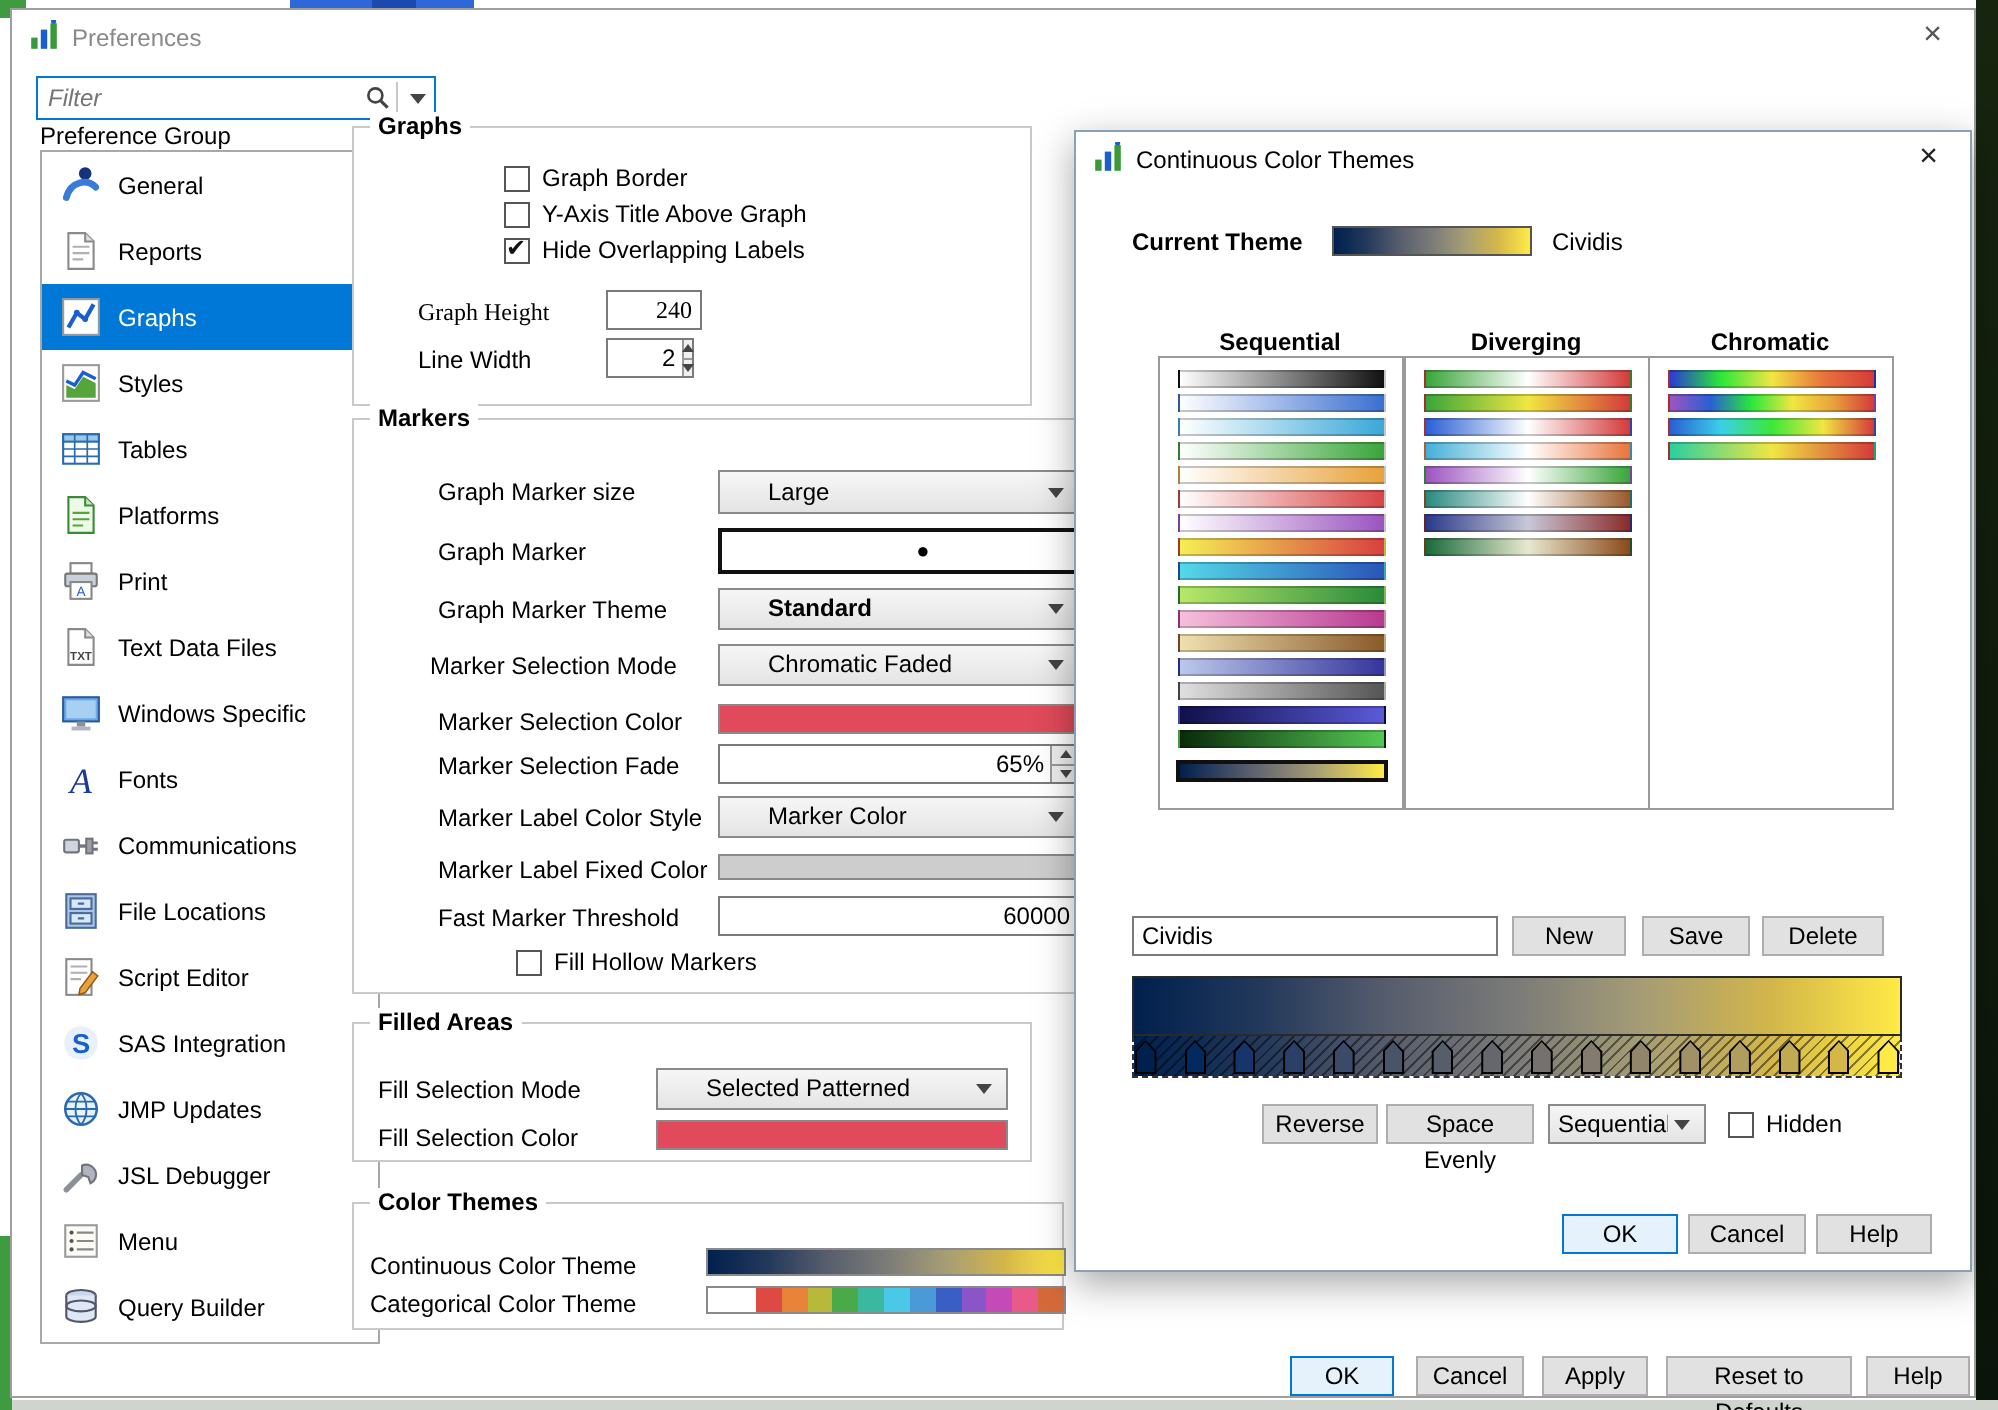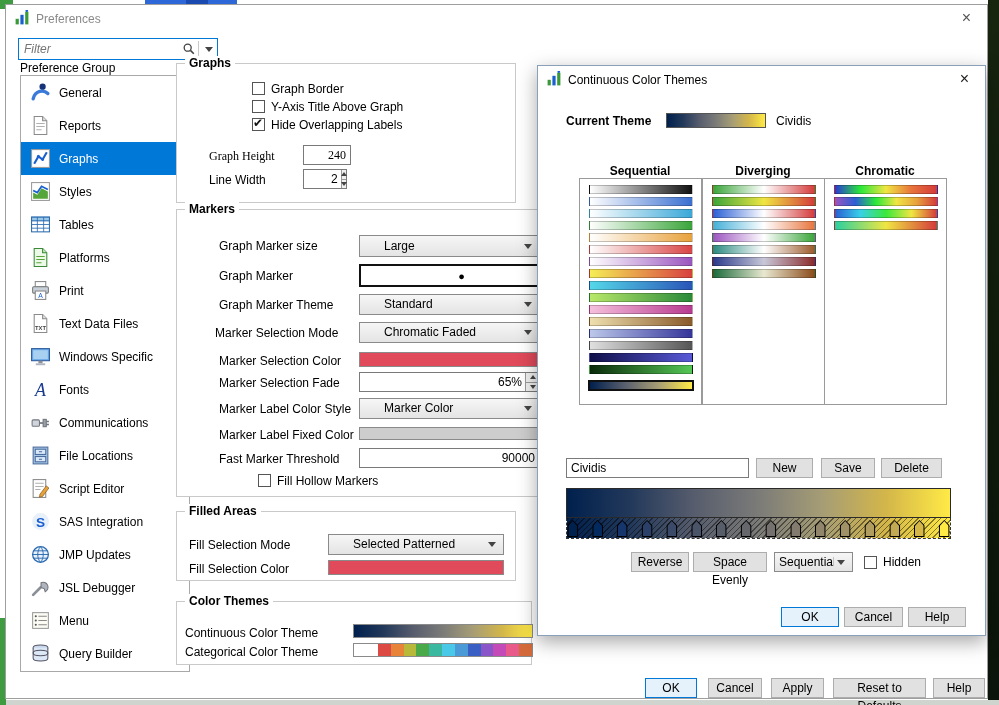--- a/index.html
+++ b/index.html
@@ -43,21 +43,21 @@
   .side-item.sel { background:#0078d7; color:#fff; }
 
   
   .group { position:absolute; border:1px solid #c9c9c9; background:#fff; }
   .gtitle { position:absolute; top:-8px; left:8px; background:#fff; padding:0 4px; font-weight:bold; }
   .mrow { position:absolute; left:0; right:0; height:22px; }
   .mrow .lbl { position:absolute; }
   .mrow .ctl { position:absolute;padding-left:24px; }
 
   
-  .cbrow { display:flex; align-items:flex-start; gap:6px; position:absolute;padding-left:33px; }
+  .cbrow { display:flex; align-items:flex-end; gap:6px; position:absolute;padding-left:33px; }
   .cb { width:13px; height:13px; border:1px solid #555; background:#fff; position:relative; flex:0 0 13px; }
   .cb.checked::after { content:"✔"; position:absolute; left:0px; top:-3px; font-size:12px; color:#111; }
 
   .tinput { border:1px solid #7a7a7a; background:#fff; text-align:right; padding:2px 4px; line-height:14px; }
   .spin { border:1px solid #7a7a7a; background:#fff; display:flex; }
   .spin .val { flex:1; text-align:right; padding:2px 3px; line-height:14px; }
   .spin .btns { width:14px; border-left:1px solid #999; display:flex; flex-direction:column; }
   .spin .btns span { flex:1; background:#f0f0f0; position:relative; }
   .spin .btns span + span { border-top:1px solid #999; }
   .spin .btns .up::after, .spin .btns .dn::after { content:""; position:absolute; left:50%; top:50%; transform:translate(-50%,-50%); width:0; height:0; }
@@ -371,21 +371,21 @@
       <div class="ctl combo" style="left:182px; top:0; width:181px; height:22px;">
         <span class="ctext">Large</span>
         <span class="cbtn">
             <span class="carrow"></span>
           </span>
       </div>
     </div>
 
     <div class="mrow" style="top:84px;">
       <span class="lbl" style="left:42px; top:4px;">Graph Marker Theme</span>
-      <div class="ctl combo" style="left:182px; top:0; width:181px; height:21px;">
+      <div class="ctl combo" style="left:182px; top:0; width:181px; height:21px;font-weight:bold;">
         <span class="ctext">Standard</span>
         <span class="cbtn">
             <span class="carrow"></span>
           </span>
       </div>
     </div>
 
     <div class="mrow" style="top:112px;">
       <span class="lbl" style="left:38px; top:4px;">Marker Selection Mode</span>
       <div class="ctl combo" style="left:182px; top:0; width:181px; height:21px;">
@@ -422,21 +422,21 @@
       </div>
     </div>
 
     <div class="mrow" style="top:215px;">
       <span class="lbl" style="left:42px; top:3px;">Marker Label Fixed Color</span>
       <div class="ctl swatch" style="left: 182px; top: 2px; width: 181px; height: 13px; background: rgb(205, 205, 205);"></div>
     </div>
 
     <div class="mrow" style="top:238px;">
       <span class="lbl" style="left:42px; top:4px;">Fast Marker Threshold</span>
-      <div class="ctl tinput" style="left:182px; top:0; width:181px; height:20px;">90000</div>
+      <div class="ctl tinput" style="left:182px; top:0; width:181px; height:20px;">60000</div>
     </div>
 
     <label class="cbrow" style="left:48px; top:264px;">
       <span class="cb"></span>
       <span>Fill Hollow Markers</span>
     </label>
   </div>
 
   <div class="group" style="left:170px; top:506px; width:340px; height:70px;">
     <span class="gtitle">Filled Areas</span>

